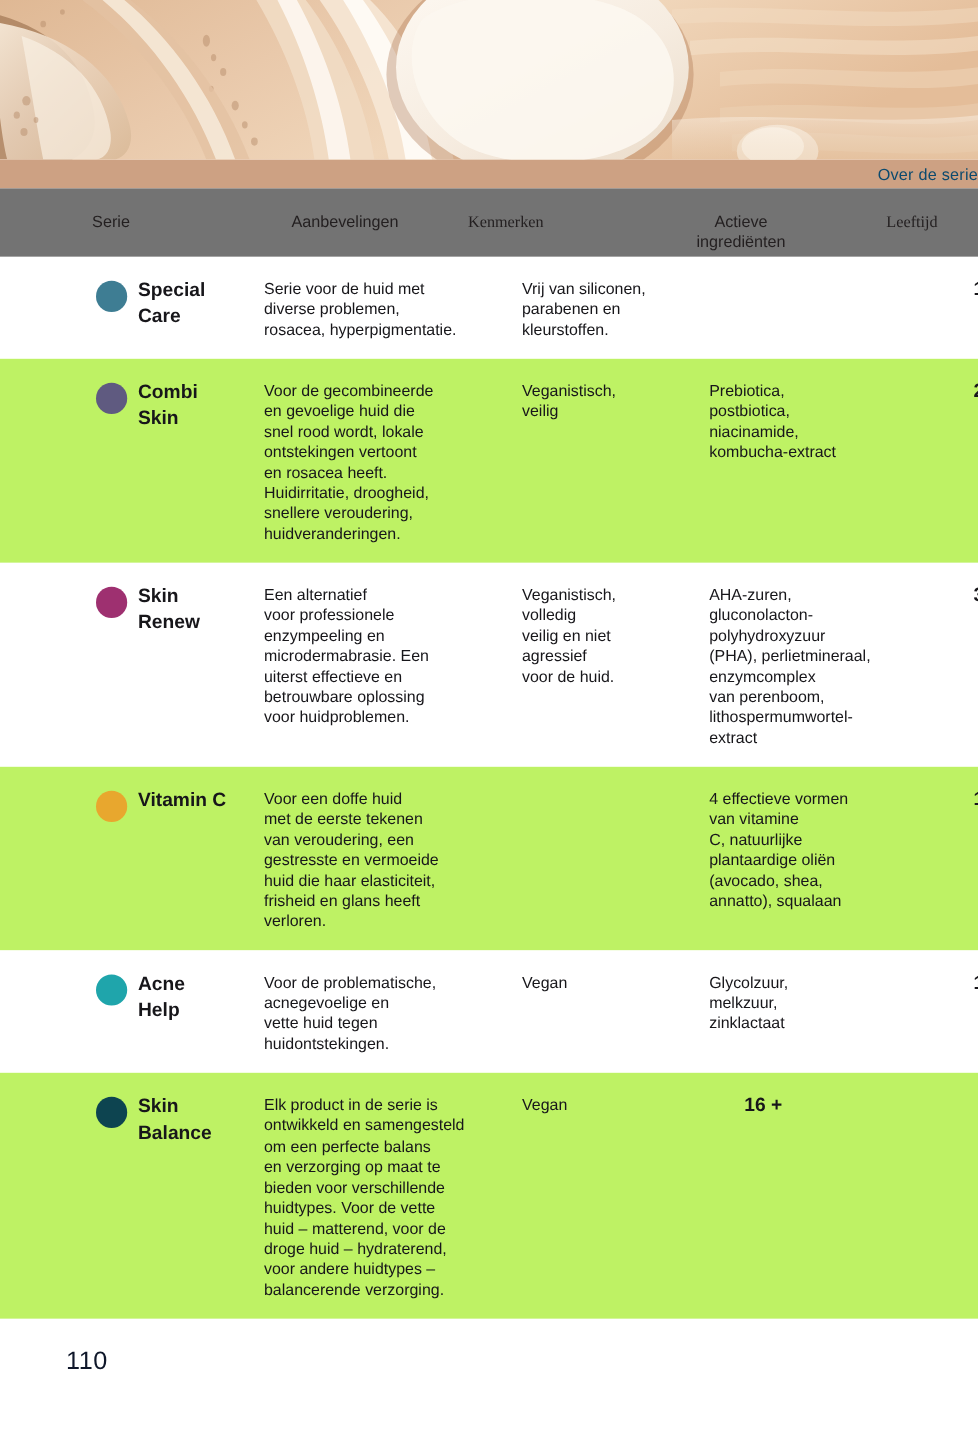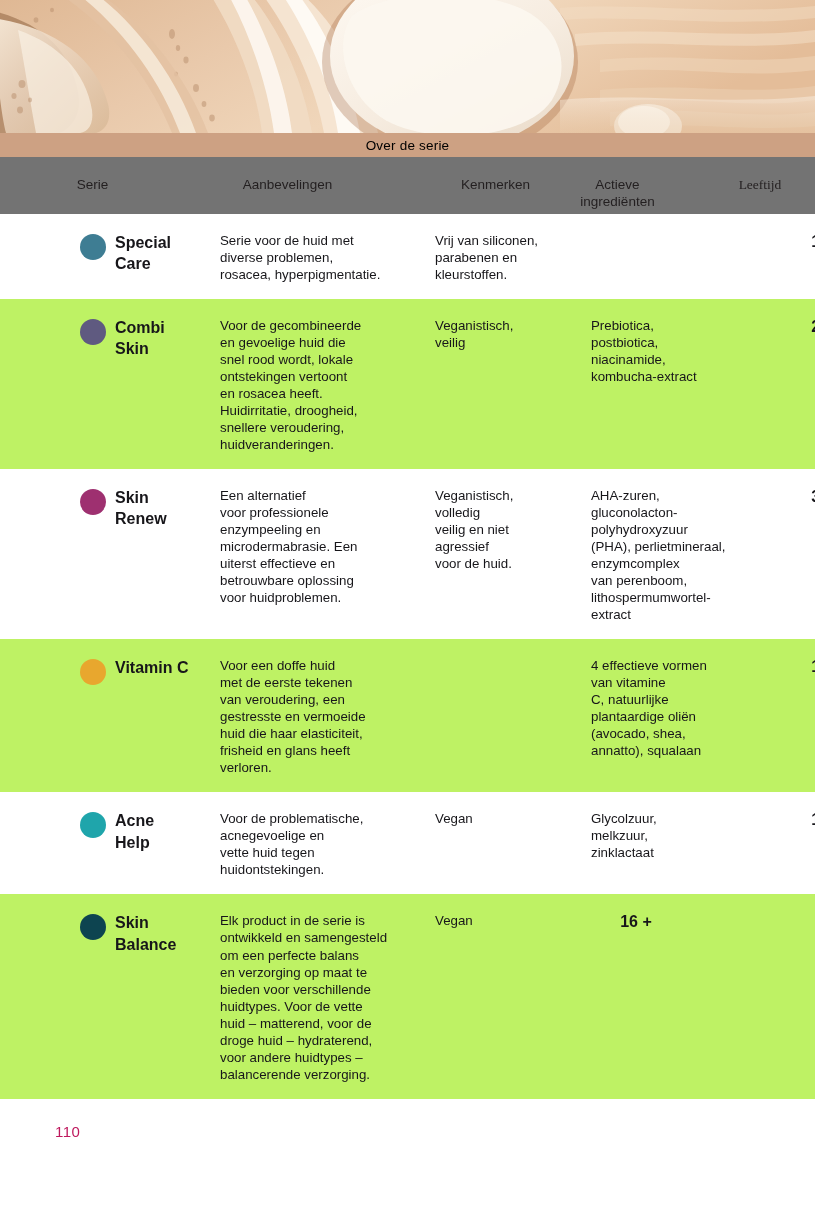--- a/index.html
+++ b/index.html
@@ -25,22 +25,22 @@
     background: #e7c6ab;
   }
   .photo-band svg { display: block; width: 815px; height: 133px; }
 
   
   .title-bar {
     height: 24px;
     background: #cda183;
     display: flex;
     align-items: center;
-    justify-content: center;
-    color: #000000;
+    justify-content: flex-end;
+    color: #0c4a6e;
     font-size: 13.5px;
     letter-spacing: .2px;
   }
 
   
   .table-head {
     background: #737373;
     height: 57px;
     display: flex;
     align-items: center;
@@ -55,21 +55,21 @@
   
   .row { display: flex; width: 815px; box-sizing: border-box; }
   .c-serie   { width: 185px; flex: 0 0 185px; }
   .c-aanbev  { width: 205px; flex: 0 0 205px; }
   .c-kenmerk { width: 140px; flex: 0 0 140px; }
   .c-actief  { width: 175px; flex: 0 0 175px; }
   .c-leeftijd{ width: 110px; flex: 0 0 110px; }
 
   .table-head .c-serie    { text-align: center; }
   .table-head .c-aanbev   { text-align: center; }
-  .table-head .c-kenmerk  { text-align: right; }
+  .table-head .c-kenmerk  { text-align: left; font-family: Liberation Serif, serif; }
   .table-head .c-actief   { text-align: center; margin-top: 16px; }
   .table-head .c-leeftijd { text-align: center; font-family: Liberation Serif, serif; }
 
   
   .data-row {
     padding-top: 18px;
     padding-bottom: 16px;
     background: #ffffff;
   }
   .data-row.alt { background: #bef264; }
@@ -119,22 +119,22 @@
   
   .footer {
     height: 74px;
     background: #ffffff;
     position: relative;
   }
   .page-num {
     position: absolute;
     left: 55px;
     top: 24px;
-    font-size: 15px;
-    color: #be185d;
+    font-size: 21px;
+    color: #0f172a;
     letter-spacing: .5px;
     text-align: center;
   }
 </style>
 </head>
 <body>
 
 <div class="photo-band">
   <svg viewBox="0 0 815 133" preserveAspectRatio="none">
     <defs>

